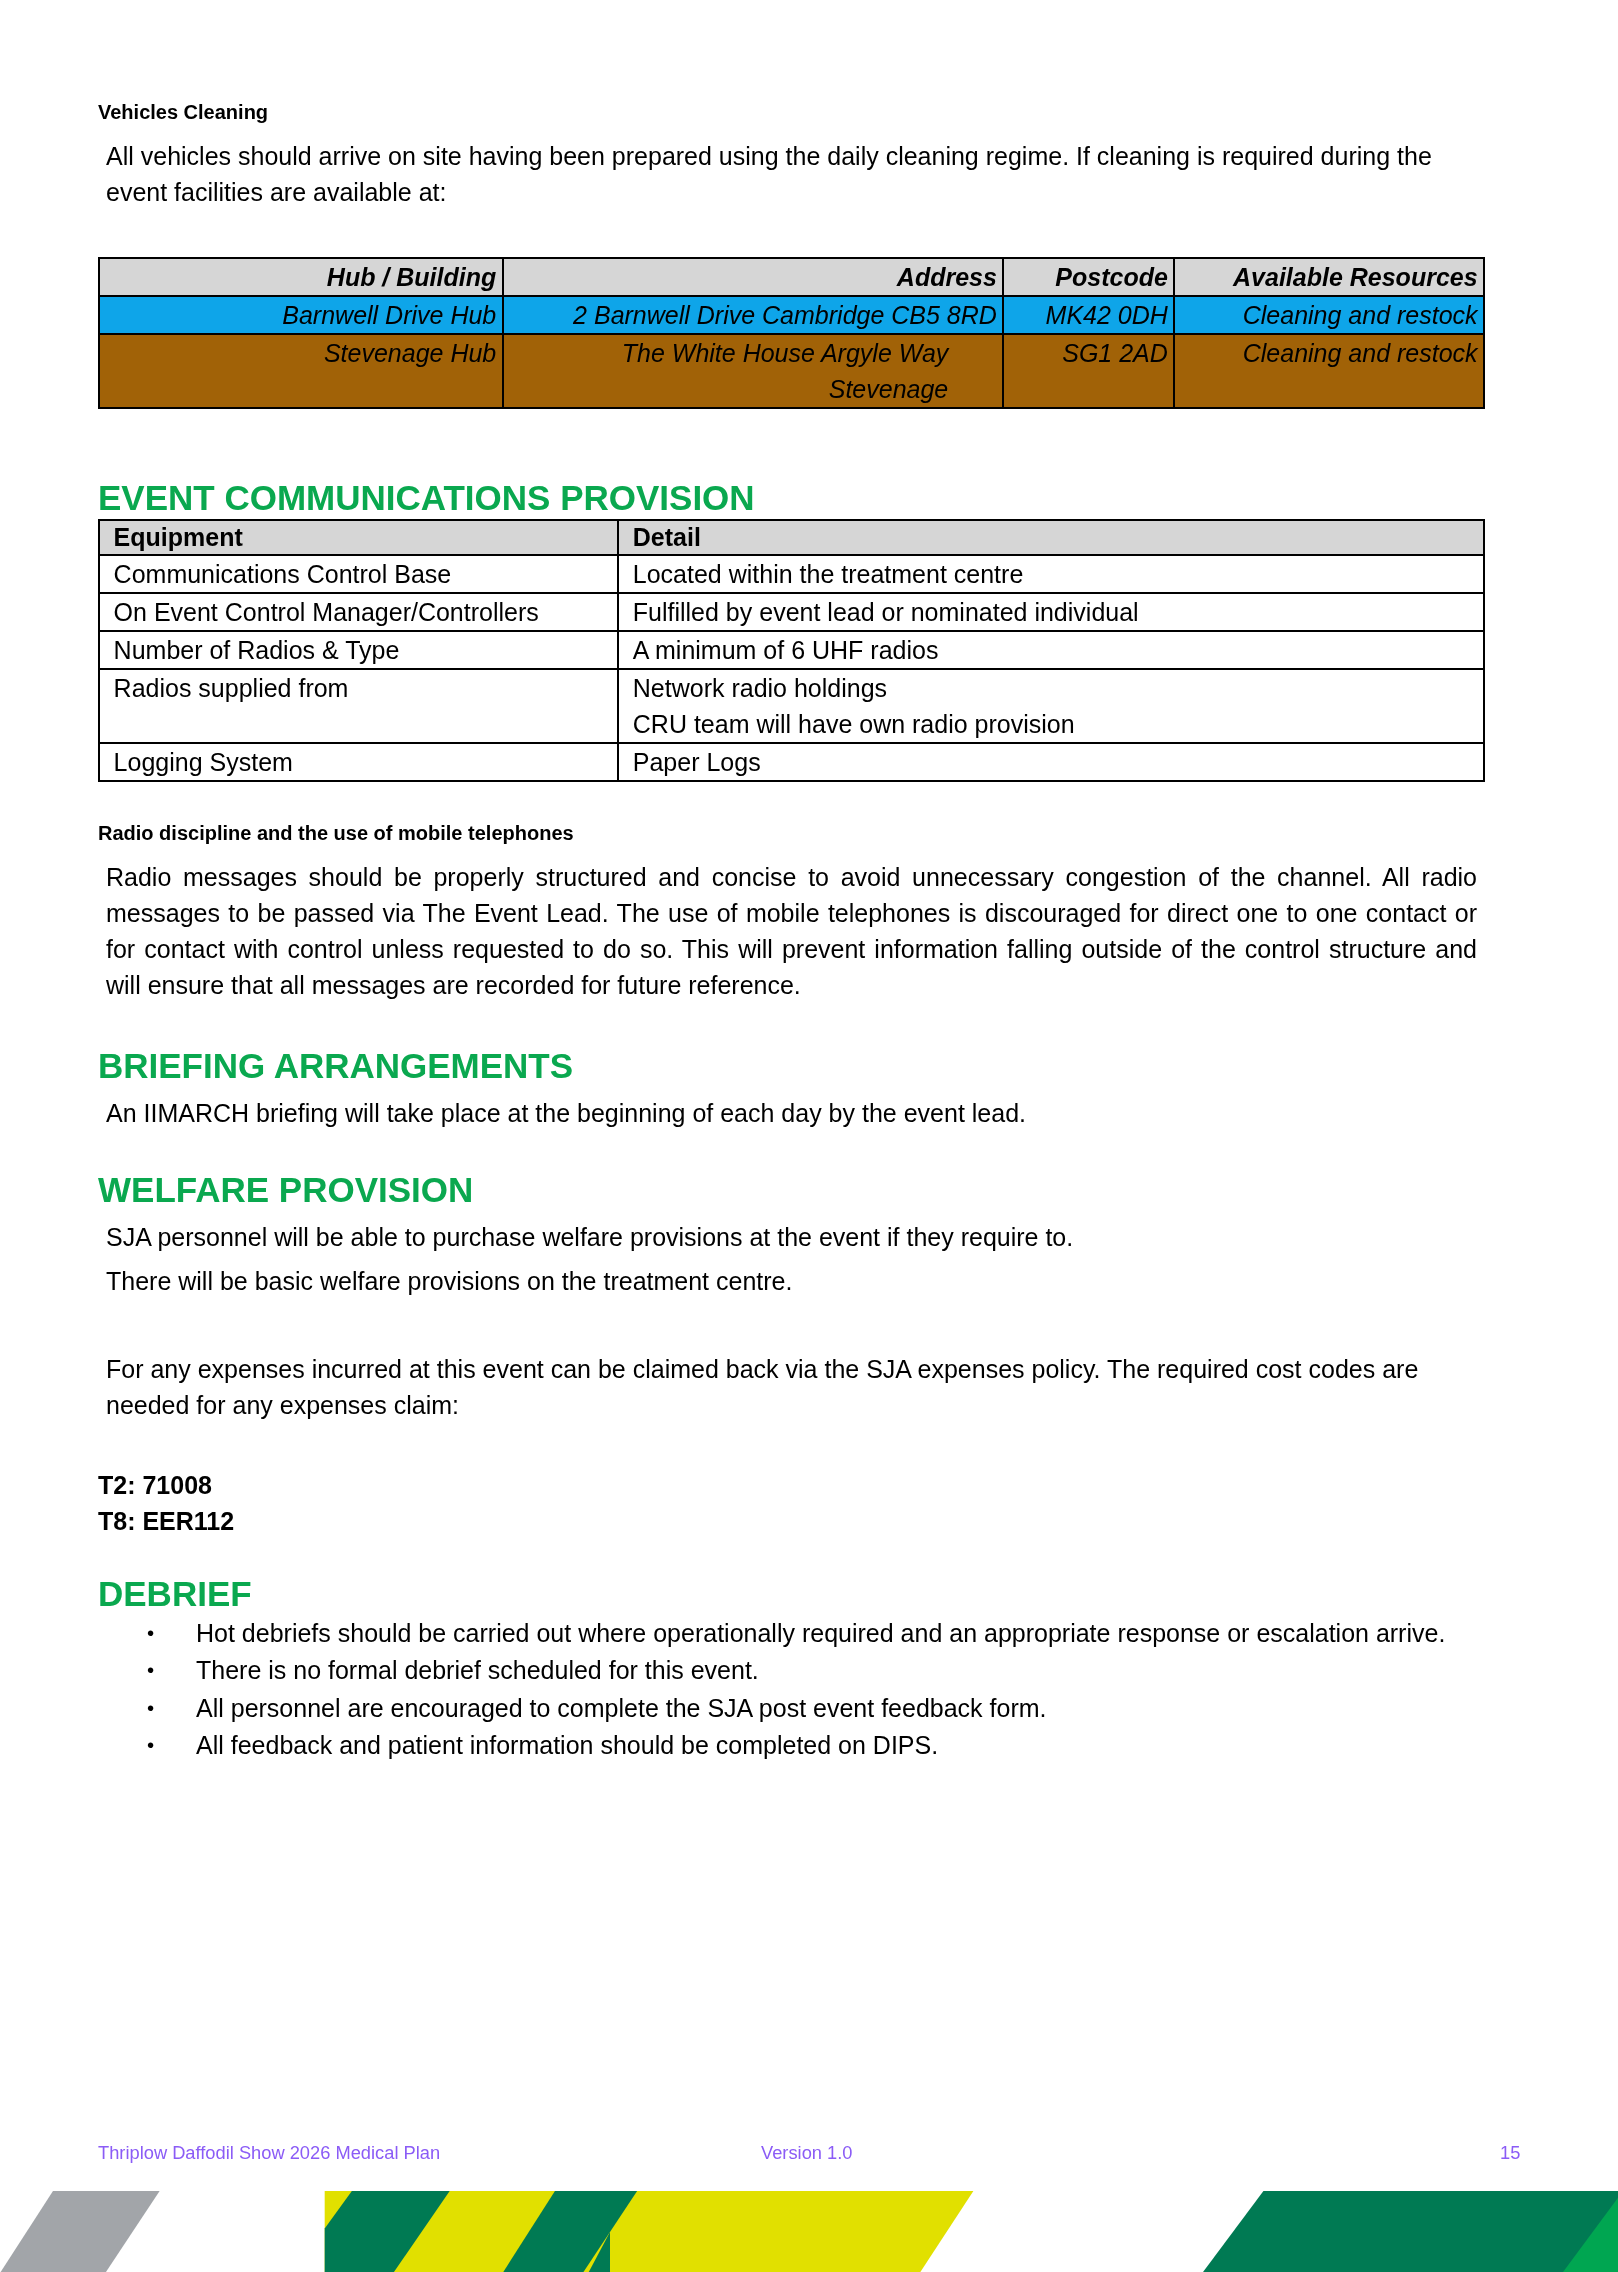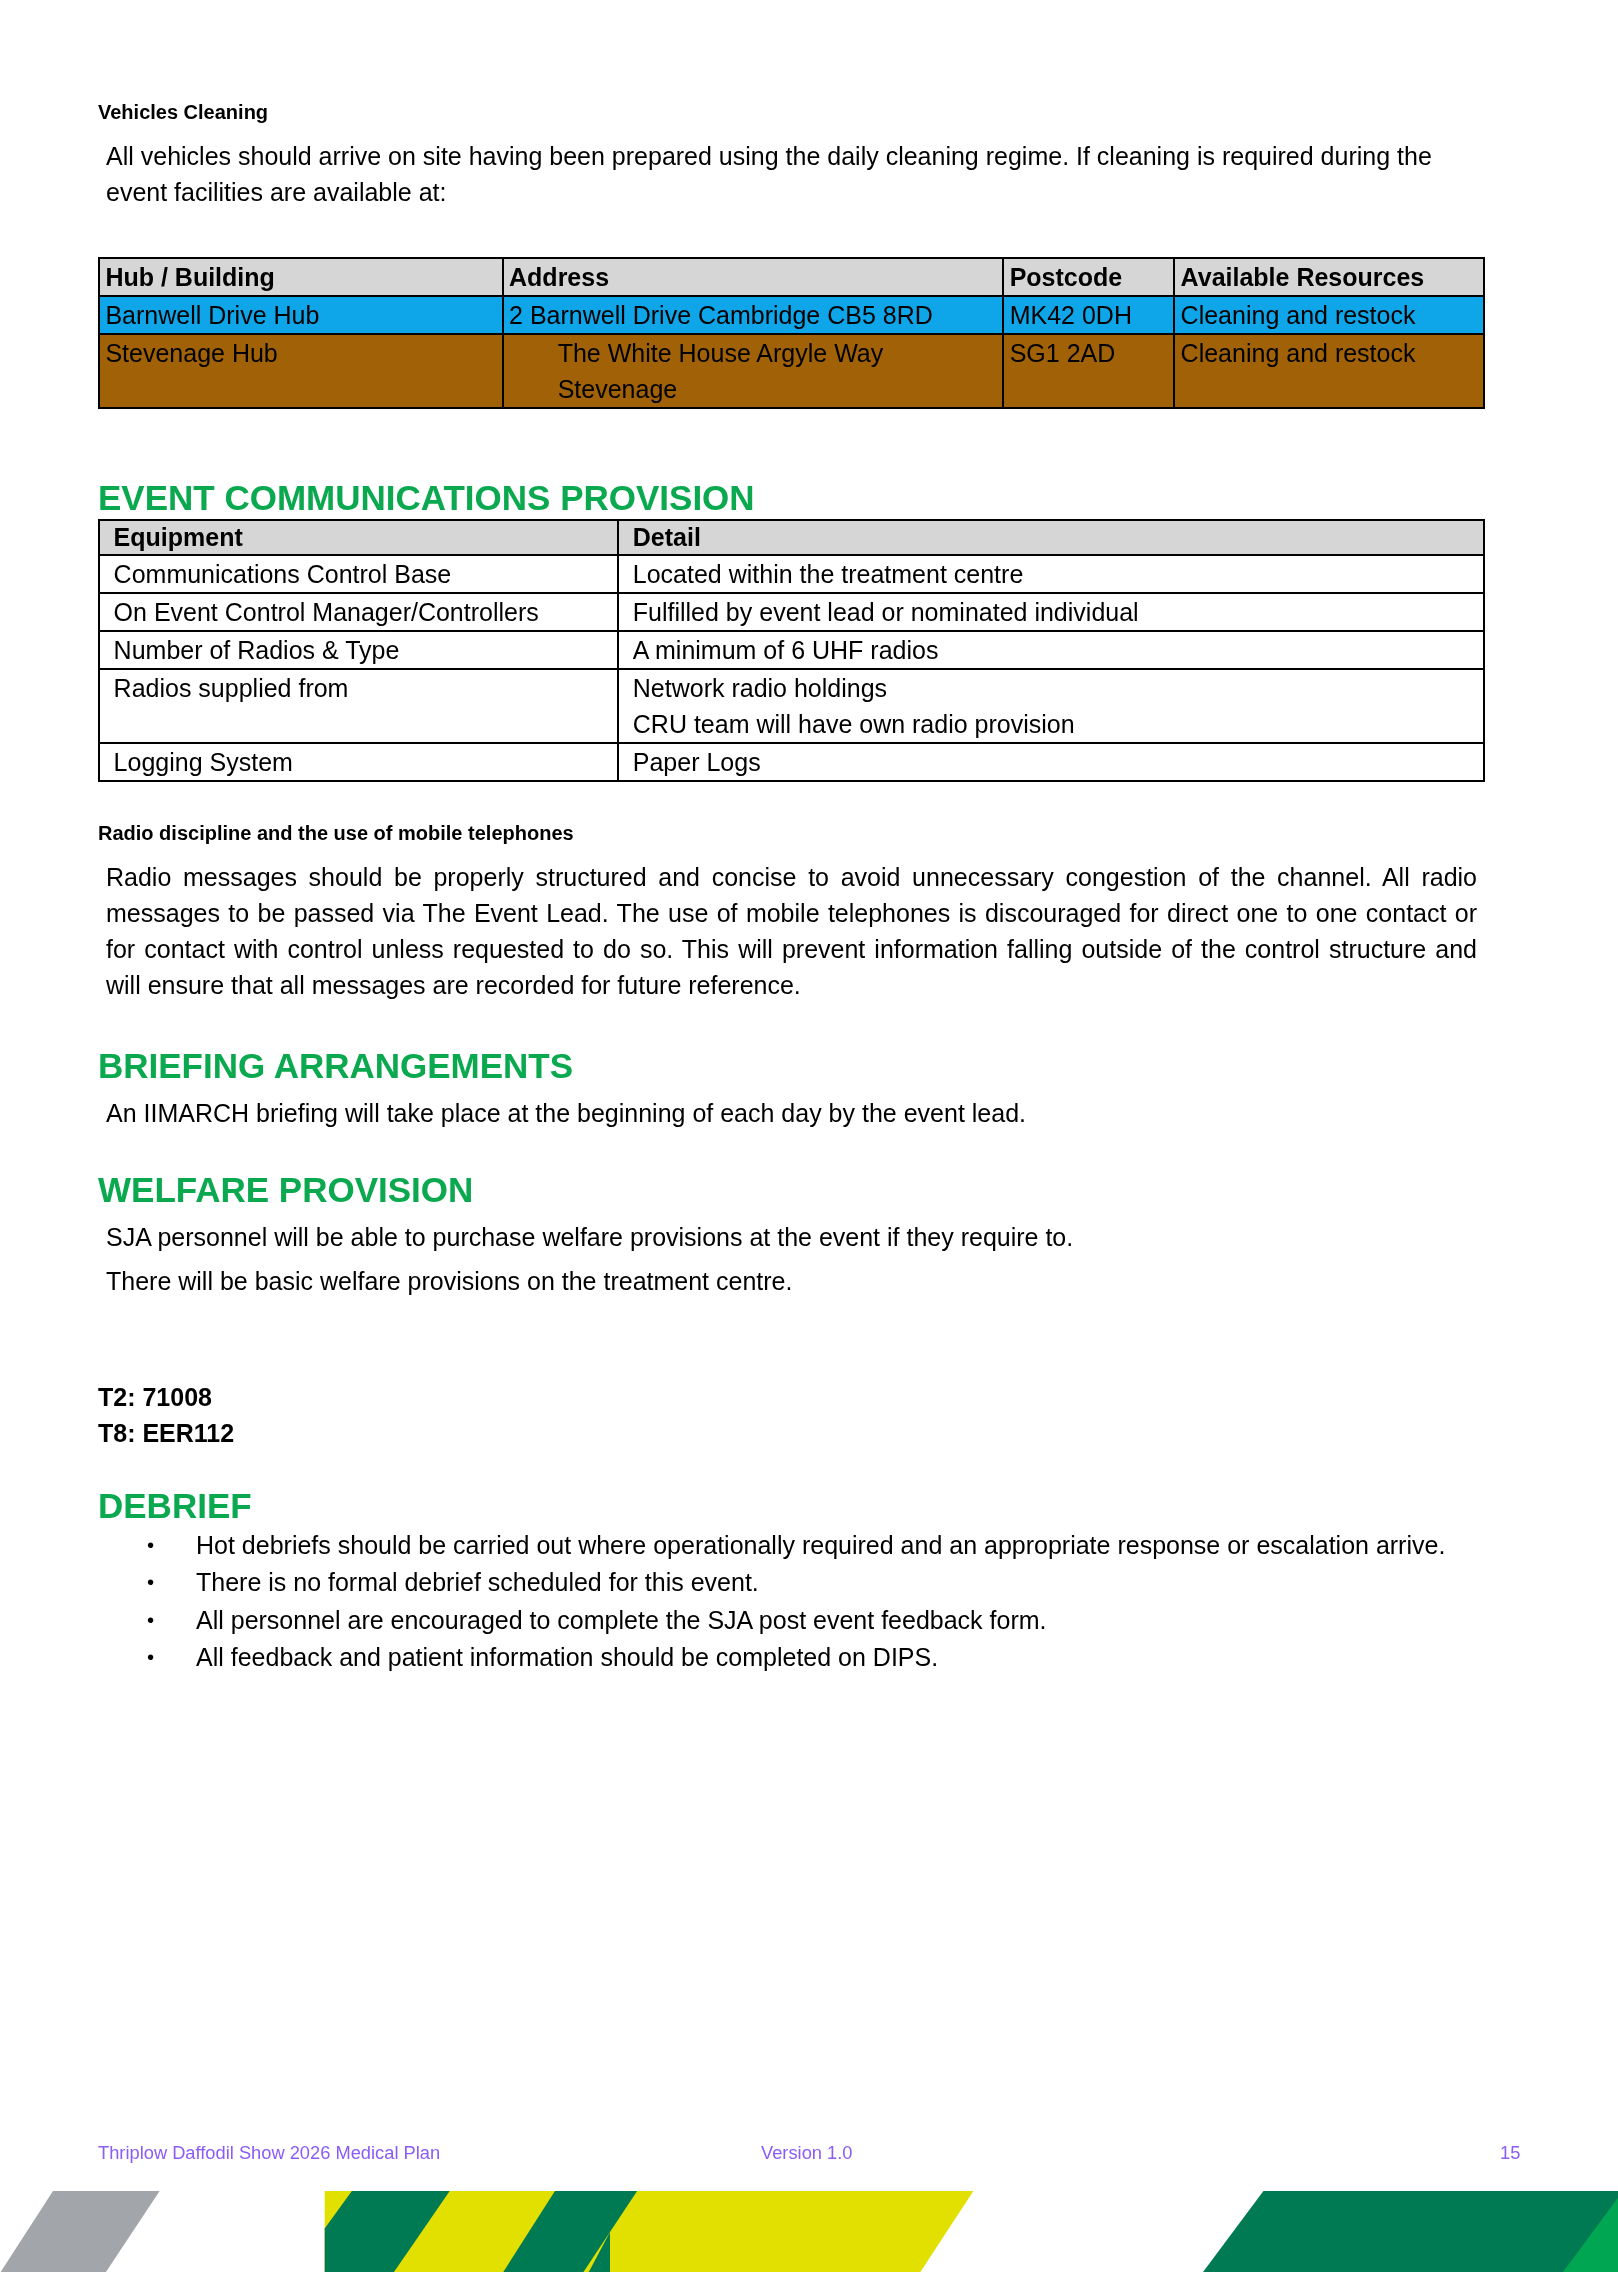--- a/index.html
+++ b/index.html
@@ -41,21 +41,21 @@
       width: 100%;
       font-size: 25px;
     }
     td, th {
       border: 2px solid #000;
       padding: 0 13.6px;
       line-height: 36px;
       vertical-align: top;
     }
     th { font-weight: bold; background: #d6d6d6; }
-    .hub-table th, .hub-table td { text-align: left; padding: 0 5.4px; }
+    .hub-table th, .hub-table td { text-align: right; padding: 0 5.4px; font-style: italic; }
     .hub-table tr.alt td { background: #a16207; }
     .hub-table tr.plain td { background: #0ea5e9; }
     .comms-table th, .comms-table td { text-align: left; }
     .comms-table th { line-height: 33px; }
     .cost-code { font-size: 25px; font-weight: bold; line-height: 36px; margin: 0; }
     ul.debrief {
       margin: 0;
       padding: 0;
       list-style: none;
     }
@@ -187,20 +187,21 @@
     <p class="body-text">An IIMARCH briefing will take place at the beginning of each day by the event lead.</p>
   </section>
 
   <div style="height:30px"></div>
 
   <section>
     <h2 class="section-heading">WELFARE PROVISION</h2>
     <p class="body-text">SJA personnel will be able to purchase welfare provisions at the event if they require to.</p>
     <p class="body-text">There will be basic welfare provisions on the treatment centre.</p>
     <div style="height:36px"></div>
+    <p class="body-text">For any expenses incurred at this event can be claimed back via the SJA expenses policy. The required cost codes are needed for any expenses claim:</p>
     <div style="height:36px"></div>
     <p class="cost-code">T2: 71008</p>
     <p class="cost-code">T8: EER112</p>
   </section>
 
   <div style="height:34px"></div>
 
   <section>
     <h2 class="section-heading">DEBRIEF</h2>
     <ul class="debrief">

